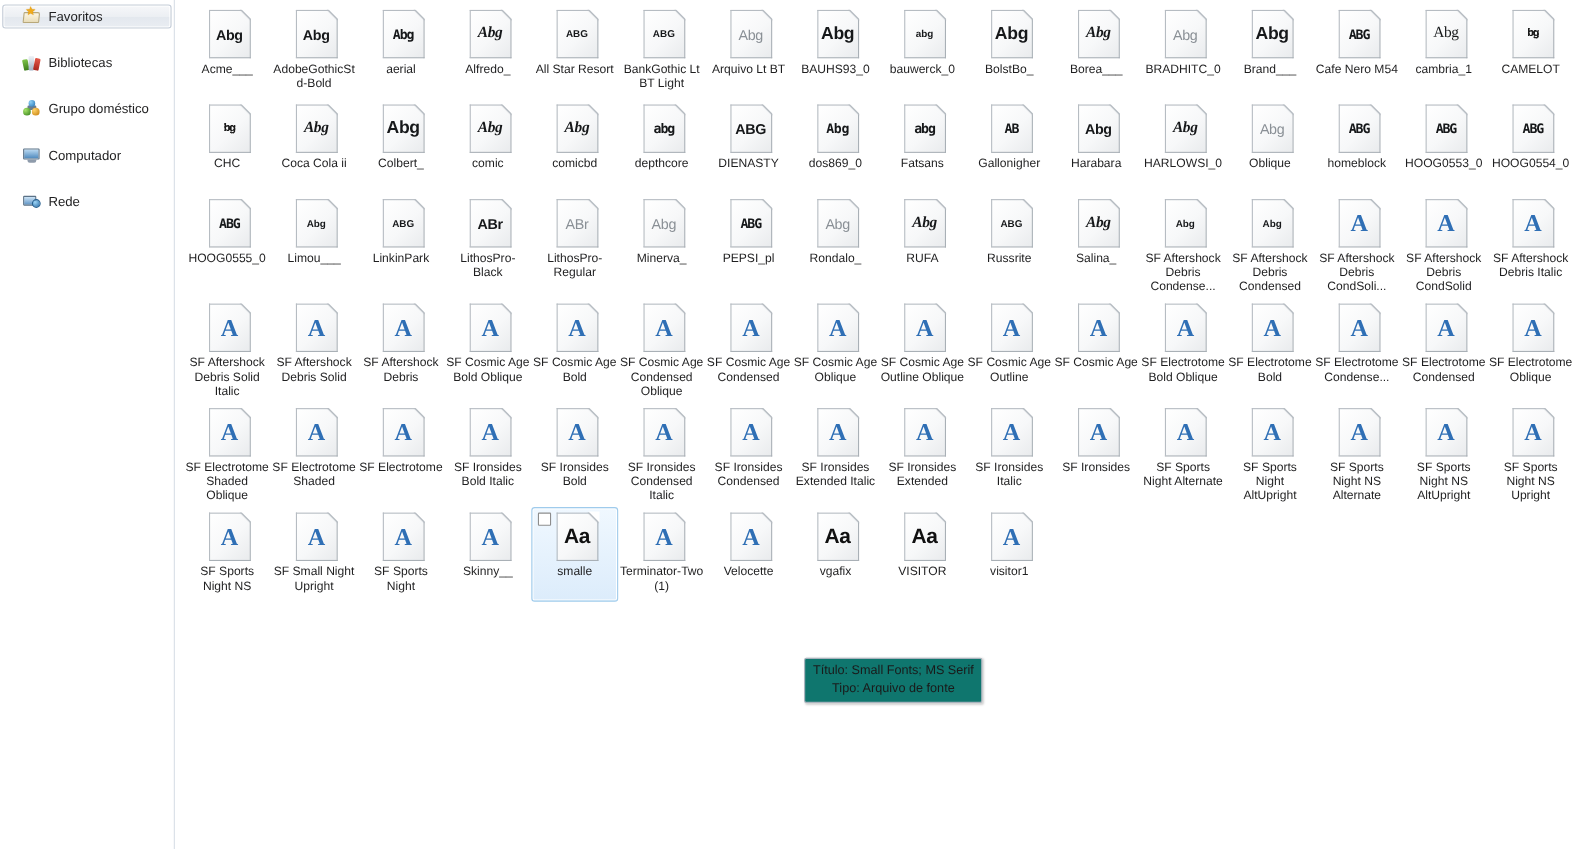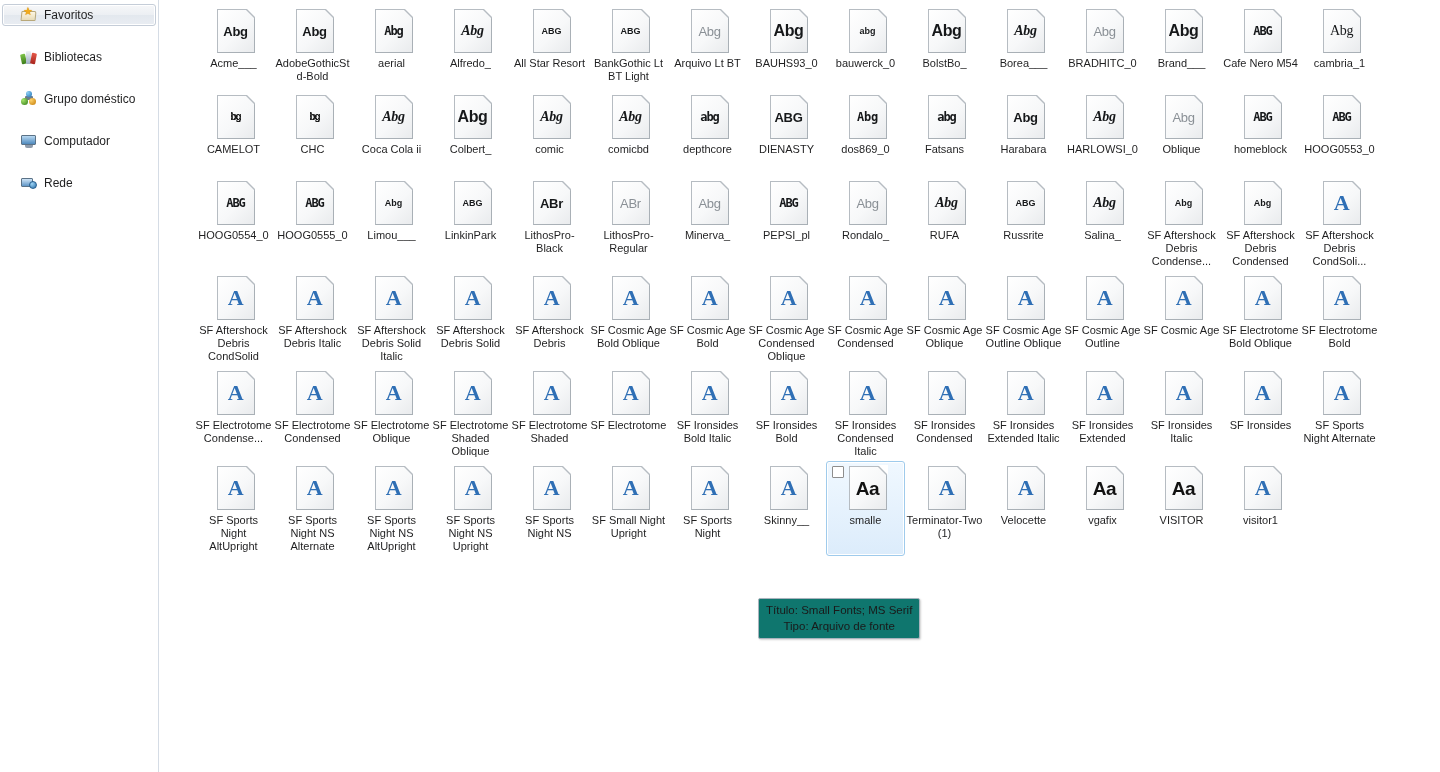--- a/index.html
+++ b/index.html
@@ -18,21 +18,20 @@
     flex-direction: column;
     background: #ffffff;
   }
 
   
   .body-split {
     display: flex;
     flex: 1 1 auto;
     min-height: 0;
     height: 716px;
-    gap: 27px;
   }
 
   
   .nav-pane {
     width: 159px;
     flex: 0 0 159px;
     background: #ffffff;
     border-right: 1px solid #d5dce5;
     padding-top: 4px;
     position: relative;
@@ -547,20 +546,28 @@
             <span class="doc">
               <span class="page"></span>
               <span class="sample blocky">abg</span>
               <span class="fold"></span>
             </span>
             <span class="label">Fatsans</span>
           </div>
           <div class="tile">
             <span class="doc">
               <span class="page"></span>
+              <span class="sample blocky">AB</span>
+              <span class="fold"></span>
+            </span>
+            <span class="label">Gallonigher</span>
+          </div>
+          <div class="tile">
+            <span class="doc">
+              <span class="page"></span>
               <span class="sample ">Abg</span>
               <span class="fold"></span>
             </span>
             <span class="label">Harabara</span>
           </div>
           <div class="tile">
             <span class="doc">
               <span class="page"></span>
               <span class="sample script">Abg</span>
               <span class="fold"></span>

